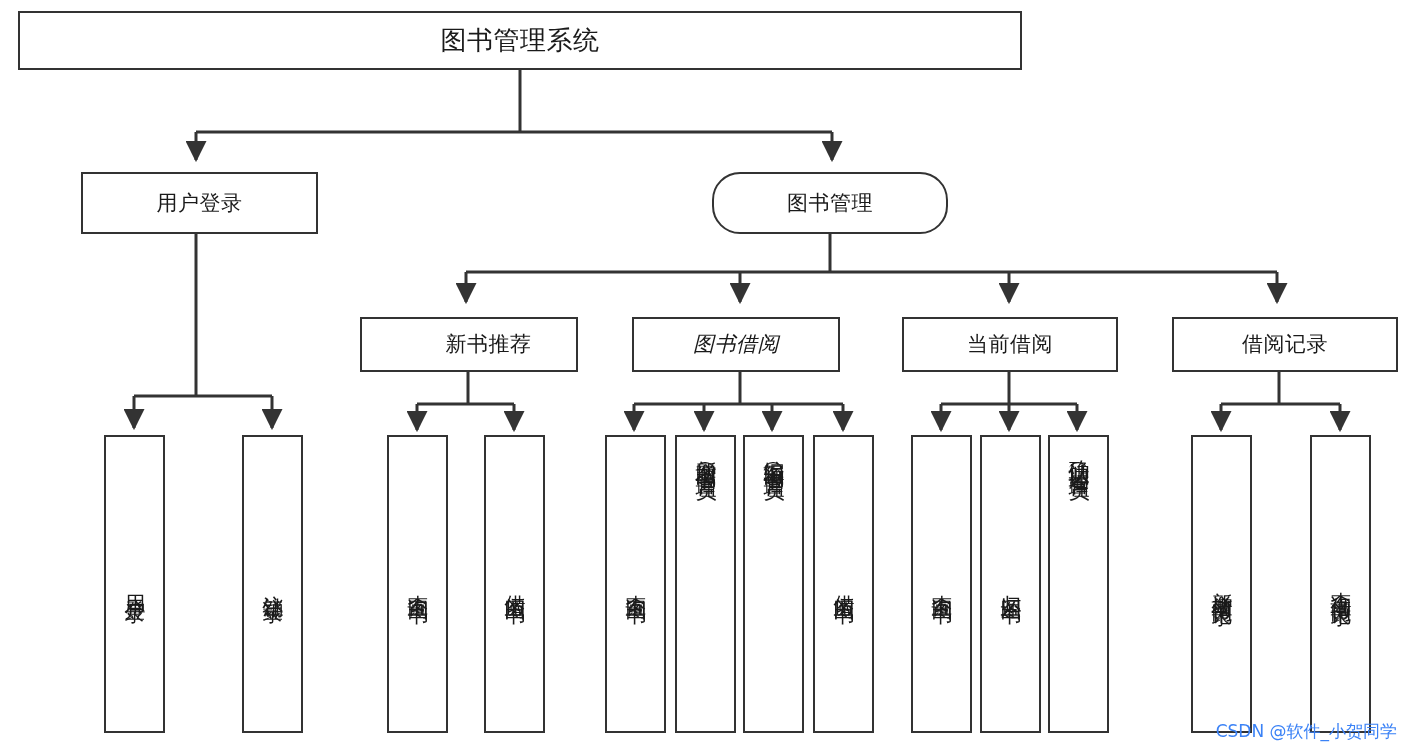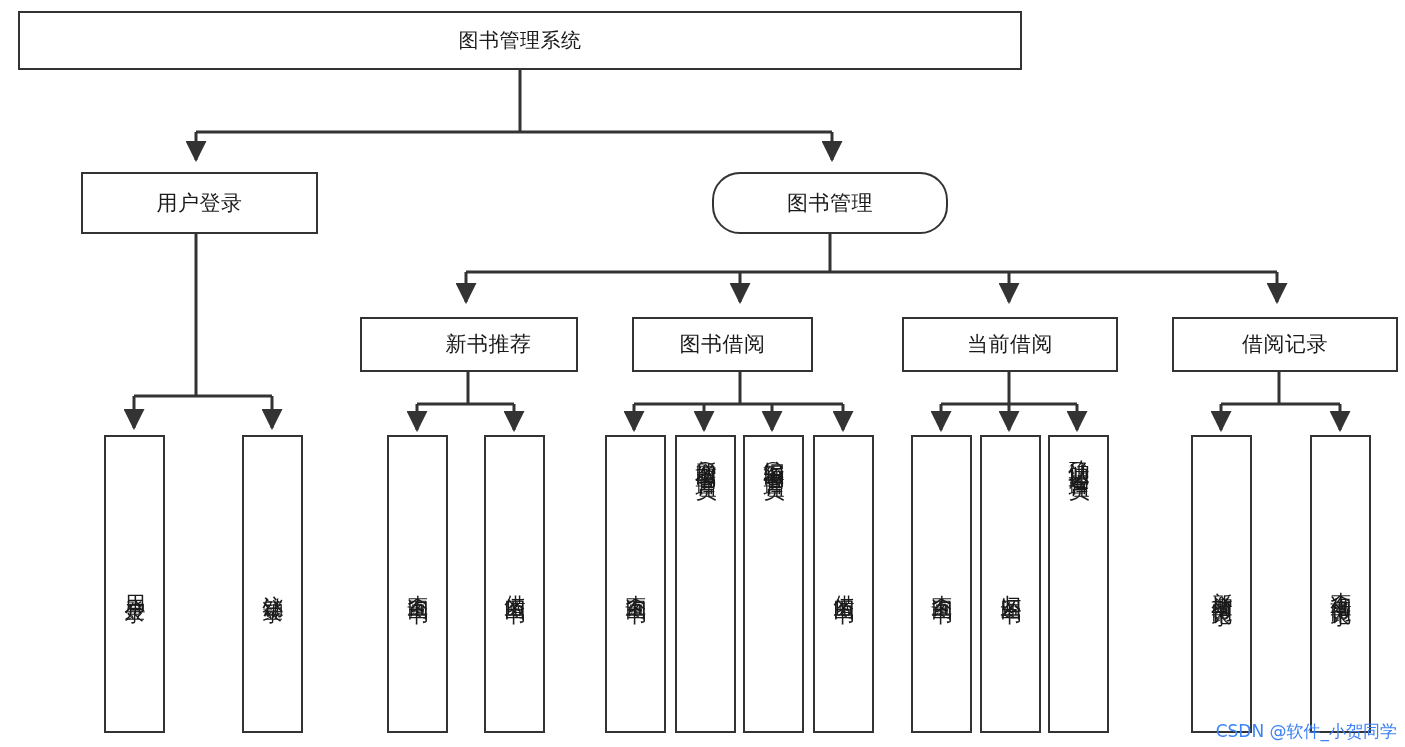--- a/index.html
+++ b/index.html
@@ -41,21 +41,21 @@
     display: block;
     text-align: center;
     white-space: pre-line;
   }
   
   .node.h .lbl {
     font-size: 21px;
     letter-spacing: 0.5px;
   }
   .node.root .lbl {
-    font-size: 20px;
+    font-size: 26px;
   }
   
   .node.v {
     align-items: flex-start;
     padding-top: 6px;
   }
   .node.v .lbl {
     writing-mode: vertical-rl;
     text-orientation: upright;
     font-size: 21px;
@@ -140,21 +140,21 @@
   <div class="node h" style="left:81px; top:172px; width:237px; height:62px;">
     <span class="lbl">用户登录</span>
   </div>
   <div class="node h" style="left:712px; top:172px; width:236px; height:62px;border-radius:28px;">
     <span class="lbl">图书管理</span>
   </div>
 
   <div class="node h" style="left:360px; top:317px; width:218px; height:55px;padding-left:39px;">
     <span class="lbl">新书推荐</span>
   </div>
-  <div class="node h" style="left:632px; top:317px; width:181px; height:55px;">
+  <div class="node h" style="left:632px; top:317px; width:208px; height:55px;font-style:italic;">
     <span class="lbl">图书借阅</span>
   </div>
   <div class="node h" style="left:902px; top:317px; width:216px; height:55px;">
     <span class="lbl">当前借阅</span>
   </div>
   <div class="node h" style="left:1172px; top:317px; width:226px; height:55px;">
     <span class="lbl">借阅记录</span>
   </div>
 
   <div class="node v mid" style="left:104px; top:435px; width:61px; height:298px;">

